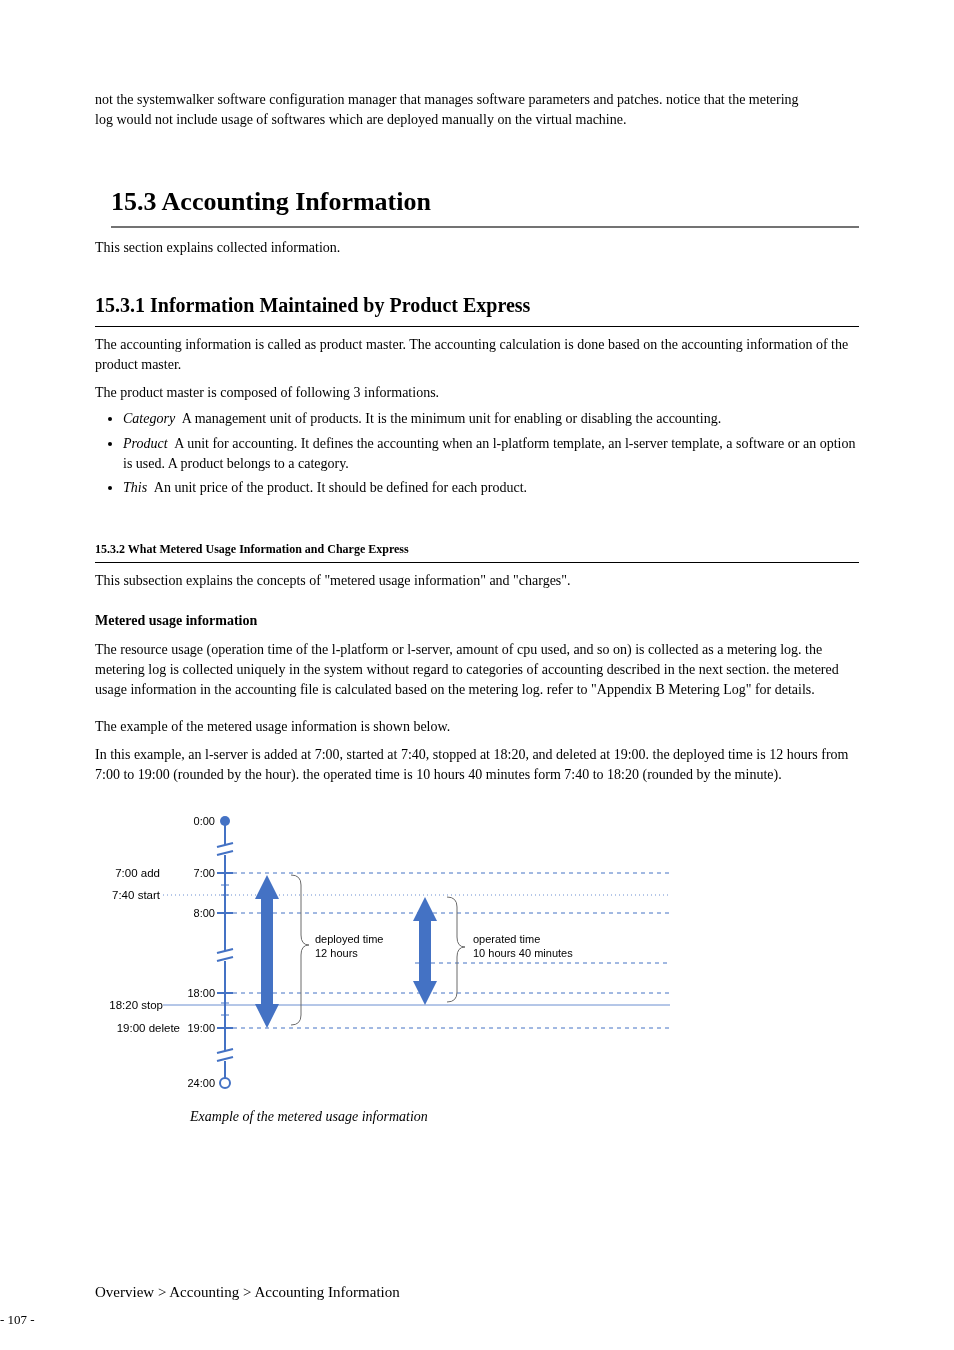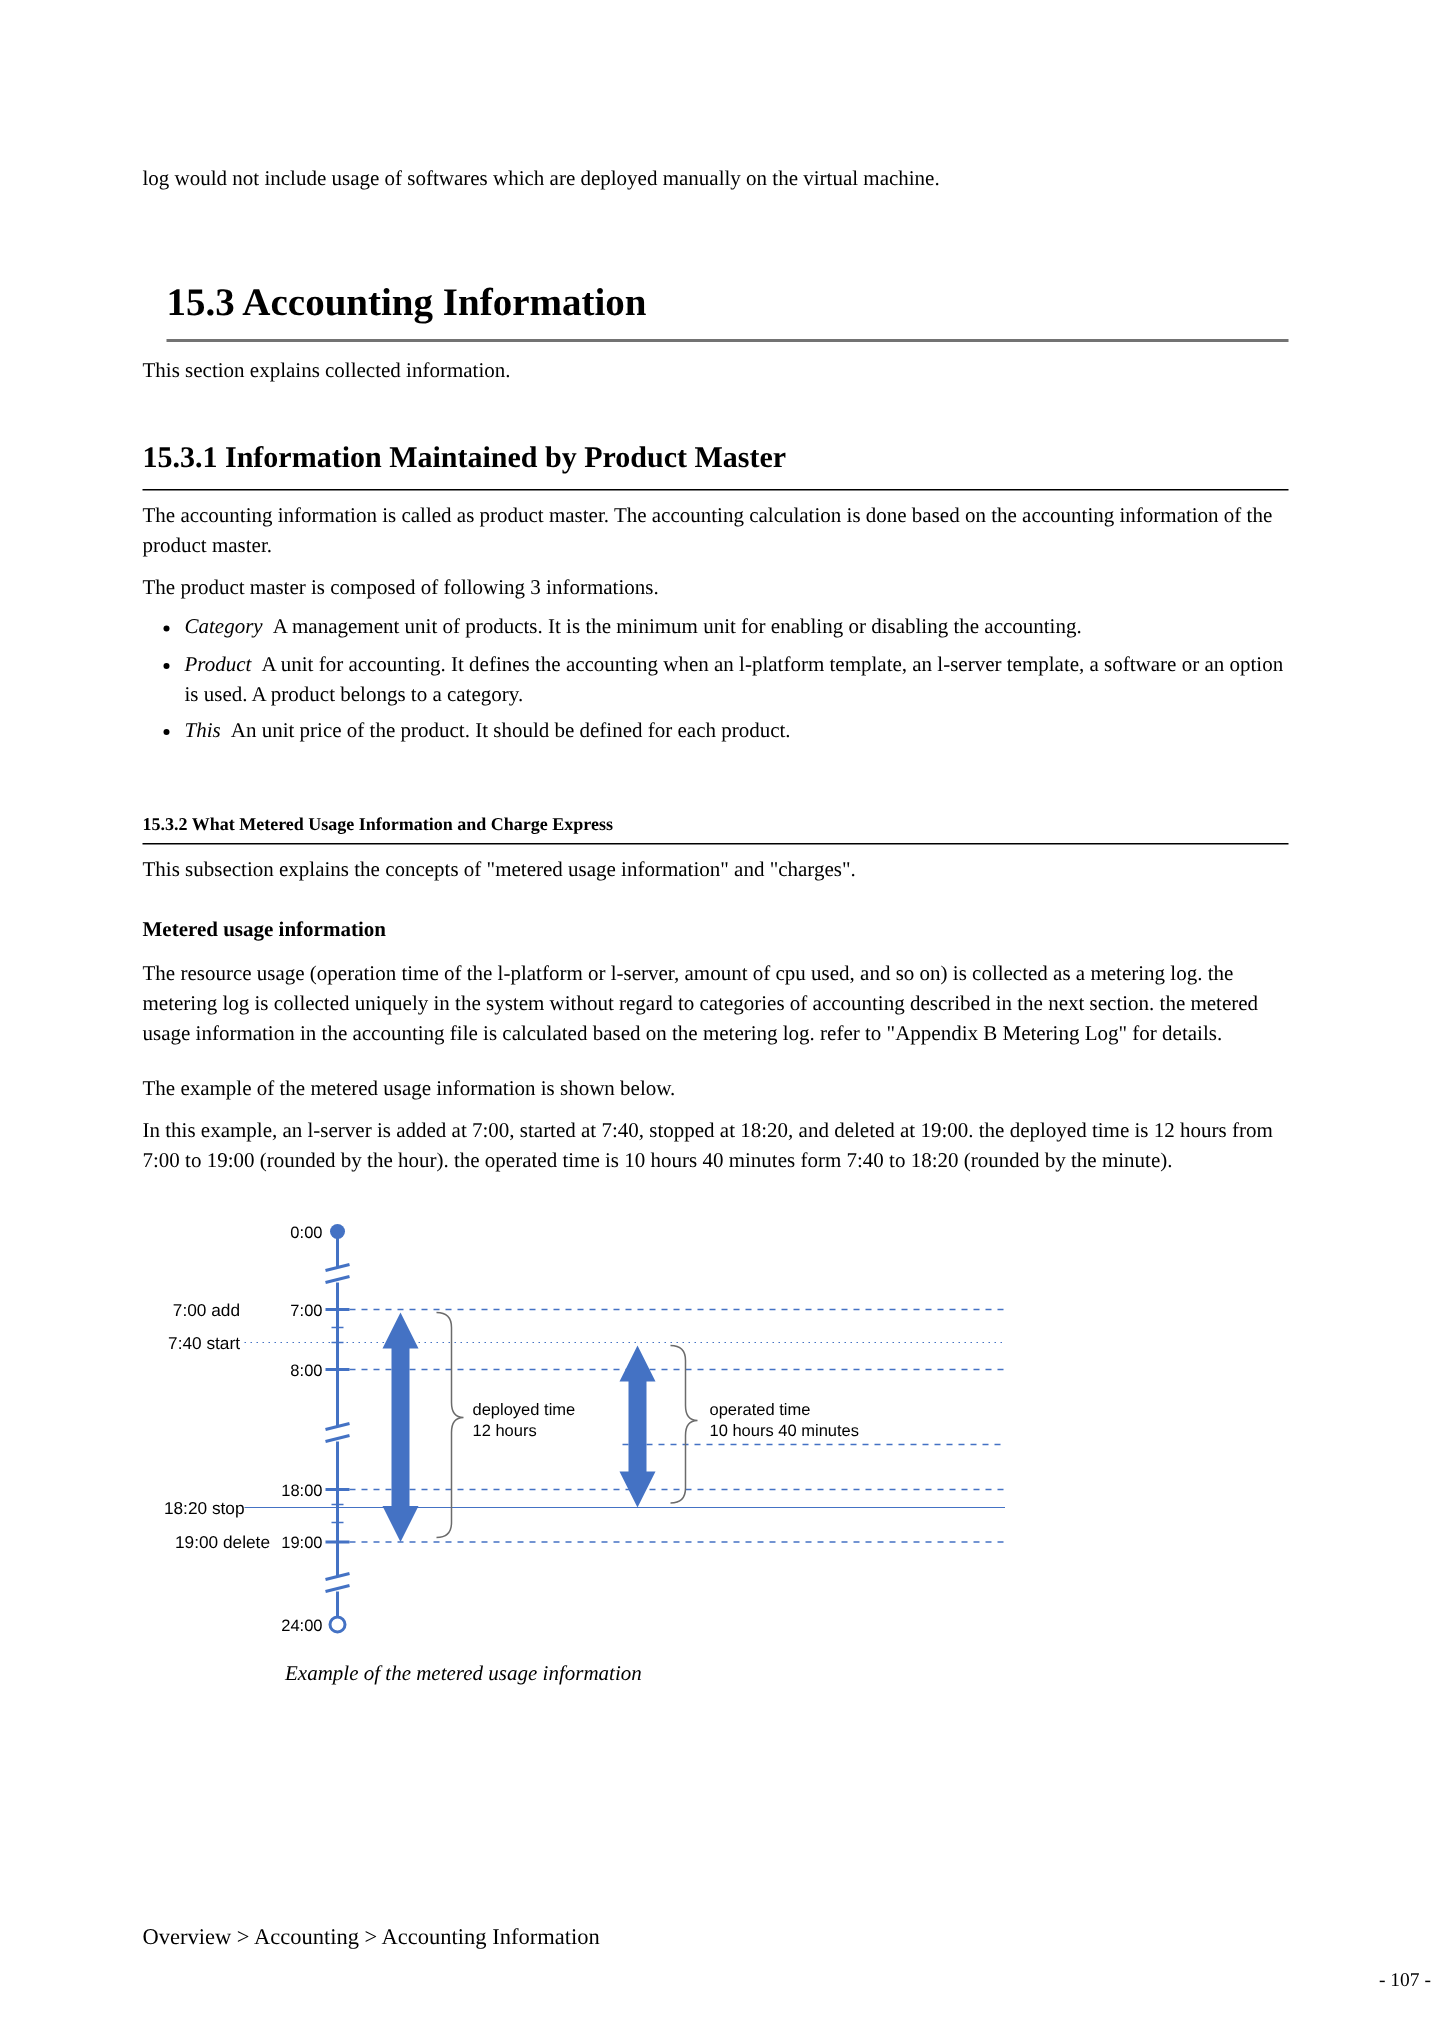--- a/index.html
+++ b/index.html
@@ -76,21 +76,21 @@
     position: absolute;
     left: 95px;
     bottom: 46px;
     font-size: 15px;
     color: #000000;
   }
   .pagenum {
     position: absolute;
     left: 0; right: 0;
     bottom: 20px;
-    text-align: right;
+    text-align: left;
     font-size: 13px;
   }
 
   
   .tick-left {
     font: 11px Arial, sans-serif;
     fill: #000;
     text-anchor: end;
   }
   .event-label {
@@ -109,28 +109,28 @@
   .dot-blue  { stroke: #4472C4; stroke-width: 0.8; stroke-dasharray: 1 3; fill: none; }
   .big-arrow { fill: #4472C4; }
   .brace { stroke: #6b6b6b; stroke-width: 1; fill: none; }
 </style>
 </head>
 <body>
 
 <div class="page">
 
   <div class="continued-text">
-    <br>
+    <span>not the systemwalker software configuration manager that manages software parameters and patches. notice that the metering</span><br>
     <span>log would not include usage of softwares which are deployed manually on the virtual machine.</span>
   </div>
 
   <h1 class="section">15.3 Accounting Information</h1>
   <p class="section-lead">This section explains collected information.</p>
 
-  <h2 class="subsection">15.3.1 Information Maintained by Product Master</h2>
+  <h2 class="subsection">15.3.1 Information Maintained by Product Express</h2>
   <p class="body-text">The accounting information is called as product master. The accounting calculation is done based on the accounting information of the product master.</p>
   <p class="body-text">The product master is composed of following 3 informations.</p>
   <ul class="concepts">
     <li>
       <span class="concept-name">Category</span>
       <span class="concept-desc">A management unit of products. It is the minimum unit for enabling or disabling the accounting.</span>
     </li>
     <li>
       <span class="concept-name">Product</span>
       <span class="concept-desc">A unit for accounting. It defines the accounting when an l-platform template, an l-server template, a software or an option is used. A product belongs to a category.</span>

